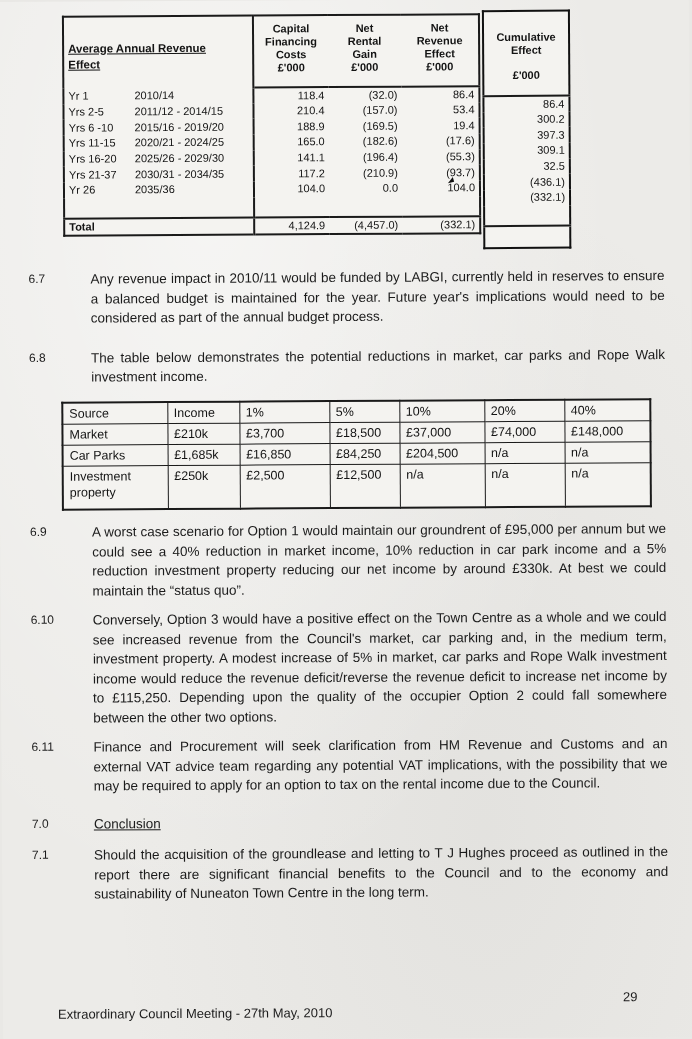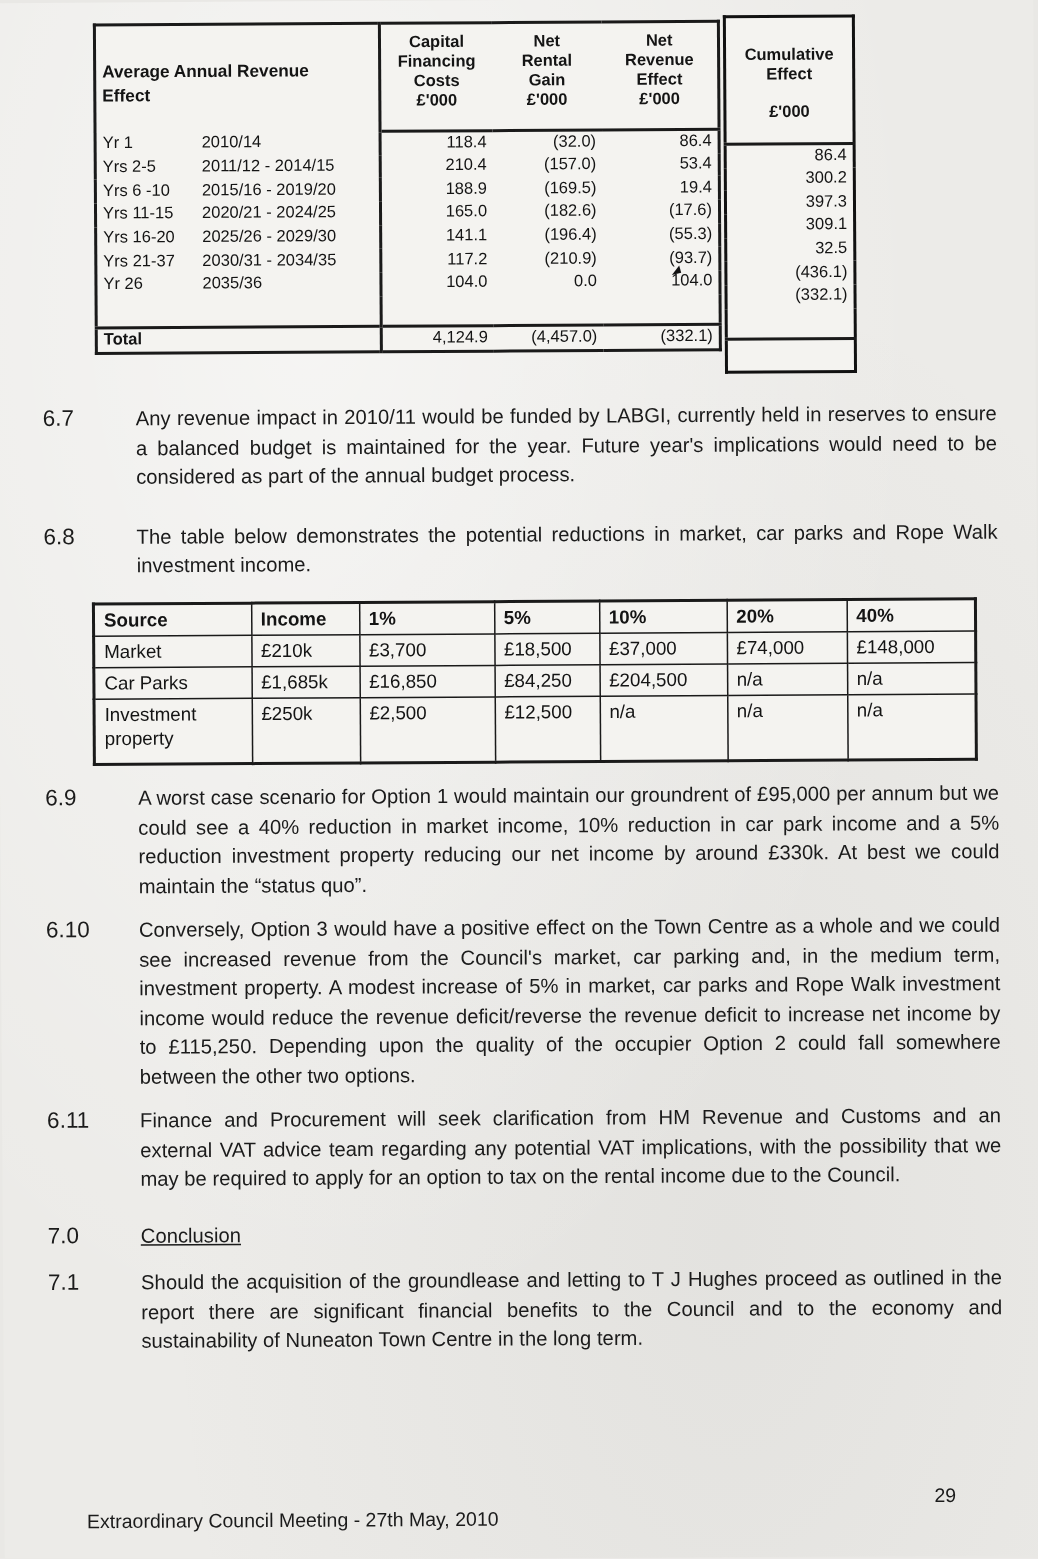--- a/index.html
+++ b/index.html
@@ -24,45 +24,45 @@
   .t1wrap { position:absolute; left:65px; top:14px; display:flex; align-items:flex-start; gap:2px; }
   table { border-collapse:collapse; background:#f4f3f0; }
   .t1 td, .t1 th, .t1c td, .t1c th { font-size:11px; line-height:13px; color:#141414; }
   .t1 { border:2px solid #1a1a1a; width:418px; table-layout:fixed; }
   .t1c { border:2px solid #111; width:88px; table-layout:fixed; margin-top:-3px; }
   .t1 th, .t1c th { font-weight:bold; vertical-align:top; padding-top:6px; }
   .hdr { height:72px; border-bottom:2px solid #1a1a1a; }
   .t1c .hdr { height:75px; }
   .lblcol { border-right:2px solid #1a1a1a; text-align:left; padding-left:4px; }
   th.lblcol { vertical-align:middle; }
-  .title-underline { white-space:pre-line; font-size:11.5px; line-height:16px; }
+  .title-underline { text-decoration:underline; white-space:pre-line; font-size:11.5px; line-height:16px; }
   .hc { text-align:center; white-space:pre-line; }
   .cum-unit { display:block; margin-top:12px; font-weight:bold; }
   .drow td { height:15.7px; }
   .num { text-align:right; padding-right:4px; }
   .per { display:inline-block; width:66px; }
   .spacer td { height:20px; }
   .totrow td { border-top:2px solid #1a1a1a; height:17px; font-weight:bold; }
   .totrow td.num { font-weight:normal; }
   .t1c .totrow td { height:22px; }
 
   
   .flow { position:absolute; left:30px; top:268px; width:636px; }
   .para { display:flex; }
-  .pnum { width:62px; flex:none; font-size:15px; line-height:19.5px; }
+  .pnum { width:62px; flex:none; font-size:12px; line-height:19.5px; }
   .ptext { width:574px; font-size:13.5px; line-height:19.5px; text-align:justify; }
   .heading-underline { text-decoration:underline; text-align:left; }
   .m1{margin-bottom:20px}.m2{margin-bottom:14px}
   .m4{margin-bottom:10px}.m5{margin-bottom:18px}.m6{margin-bottom:12px}
 
   
   .t2 { border:2px solid #1a1a1a; margin:0 0 12px 32px; width:588px; table-layout:fixed; }
   .t2 td, .t2 th { border:1.5px solid #1a1a1a; font-size:12.5px; line-height:16px; text-align:left;
                    padding:2px 0 2px 6px; vertical-align:top; color:#141414; }
-  .t2 th { font-weight:bold; }
+  .t2 th { font-weight:normal; }
   .t2 col:nth-child(1){width:105px}.t2 col:nth-child(2){width:72px}.t2 col:nth-child(3){width:90px}
   .t2 col:nth-child(4){width:70px}.t2 col:nth-child(5){width:85px}.t2 col:nth-child(6){width:80px}
   .t2 col:nth-child(7){width:86px}
 
   
   .footer-text { position:absolute; left:55px; top:1005px; font-size:13px; }
   .page-num { position:absolute; left:620px; top:991px; font-size:13px; }
 
   
   .artifact { position:absolute; left:452px; top:178px; width:0; height:0;

